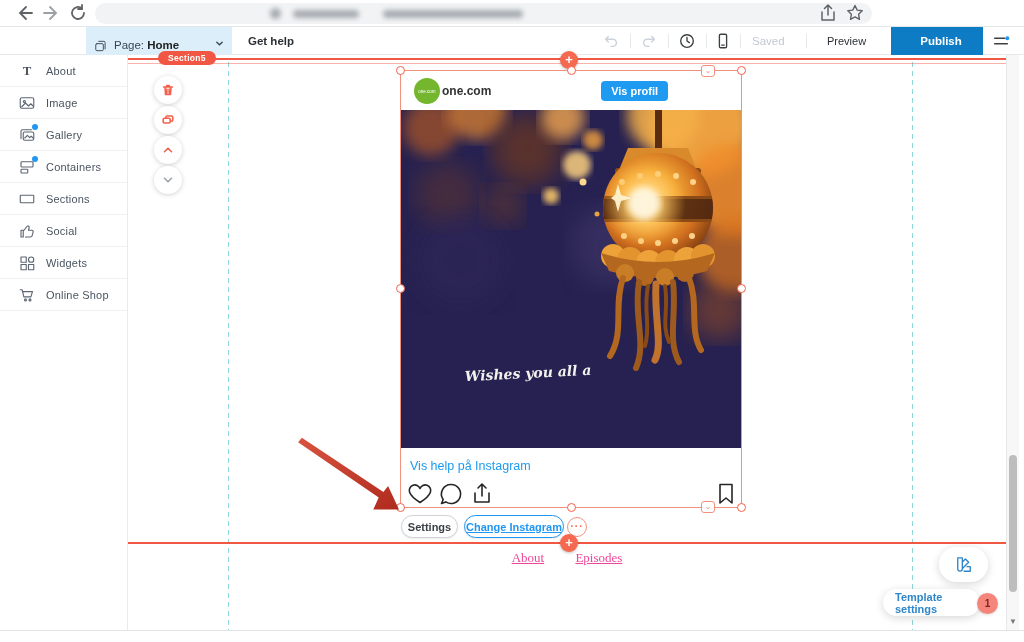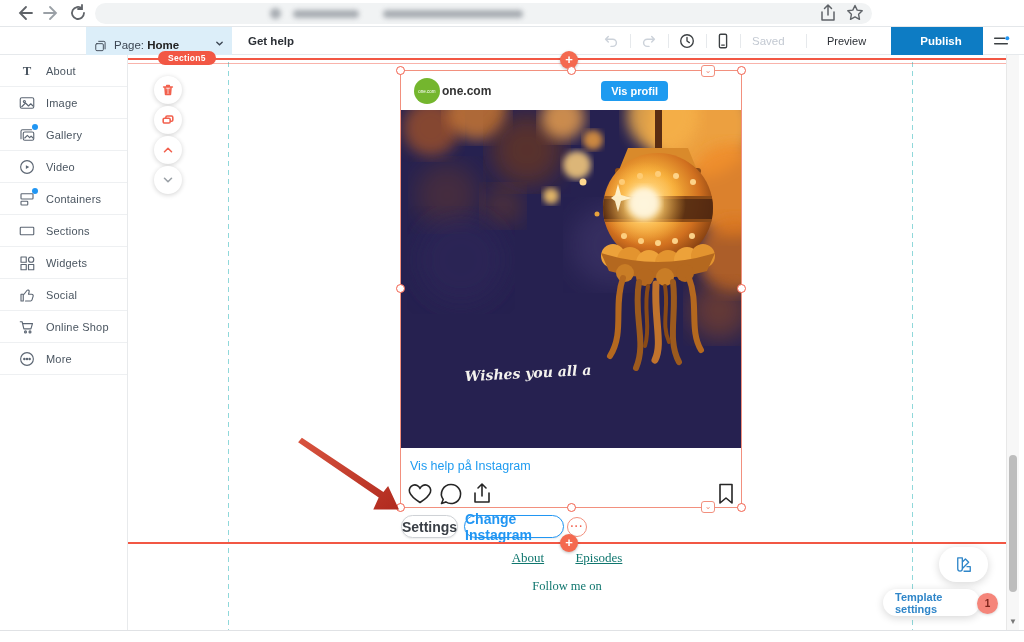--- a/index.html
+++ b/index.html
@@ -51,27 +51,27 @@
   #ig-avatar { position:absolute; left:13px; top:7px; width:26px; height:26px; border-radius:50%; background:#74b62e; color:#fff; font-size:4.5px; display:flex; align-items:center; justify-content:center; }
   #ig-username { position:absolute; left:41px; top:13px; font-size:12px; font-weight:bold; color:#333; }
   #ig-profile-btn { position:absolute; right:5px; top:10px; height:20px; padding:0 10px; background:#1e9bf0; border:none; border-radius:4px; color:#fff; font-size:11px; font-weight:bold; cursor:pointer; }
   #ig-image { position:absolute; left:0; top:39px; width:340px; height:338px; background:#262150; overflow:hidden; }
   #wish-small { position:absolute; left:127px; top:255px; transform:translateX(-50%) rotate(-3deg); color:#f4f2ee; font-family:"DejaVu Serif",serif; font-style:italic; font-weight:bold; font-size:14px; white-space:nowrap; }
   #wish-large { position:absolute; left:172px; top:262px; transform:translateX(-50%); color:#fbf9f4; font-family:"DejaVu Serif",serif; font-style:italic; font-weight:bold; font-size:37px; white-space:nowrap; letter-spacing:1px; }
   #ig-more-link { position:absolute; left:9px; top:388px; font-size:12.5px; font-weight:500; color:#1e9bf0; cursor:pointer; }
   .ig-action { position:absolute; top:410px; width:26px; height:26px; cursor:pointer; }
   .ig-action svg { width:26px; height:26px; fill:none; stroke:#262626; stroke-width:1.6; stroke-linecap:round; stroke-linejoin:round; }
 
-  .pill-btn { position:absolute; height:23px; border-radius:12px; background:#fff; font-size:14px; font-weight:600; display:flex; align-items:center; justify-content:center; cursor:pointer; box-shadow:0 1px 2px rgba(0,0,0,.08); }
+  .pill-btn { position:absolute; height:23px; border-radius:12px; background:#fff; font-size:11px; font-weight:600; display:flex; align-items:center; justify-content:center; cursor:pointer; box-shadow:0 1px 2px rgba(0,0,0,.08); }
   #settings-btn { left:273px; top:460px; width:57px; border:1px solid #cfd2d6; color:#3a3f46; }
-  #change-btn { left:336px; top:460px; width:100px; border:1px solid #2196f3; color:#2196f3; }
+  #change-btn { left:336px; top:460px; width:100px; border:1px solid #2196f3; color:#2196f3;text-decoration:underline; }
   #dots-btn { position:absolute; left:439px; top:462px; width:20px; height:20px; border-radius:50%; background:#fff; border:1px solid #f2907e; color:#f2604d; font-size:10px; letter-spacing:1px; text-align:center; line-height:17px; font-weight:bold; cursor:pointer; }
 
   
-  #site-footer { position:absolute; left:0; top:495px; width:878px; text-align:center; font-family:"Liberation Serif",serif; color:#0f766e; }
+  #site-footer { position:absolute; left:0; top:495px; width:878px; text-align:center; font-family:"Liberation Serif",serif; color:#ec4899; }
   #footer-links { font-size:13px; }
   #footer-links span { margin:0 14px; text-decoration:underline; cursor:pointer; }
   #footer-copy { margin-top:11px; font-size:12.5px; }
   #footer-follow { margin-top:13px; font-size:12.5px; }
 
   
   #palette-btn { position:absolute; left:811px; top:492px; width:49px; height:35px; border-radius:17px; background:#fff; box-shadow:0 2px 8px rgba(0,0,0,.16); display:flex; align-items:center; justify-content:center; cursor:pointer; }
   #template-pill { position:absolute; left:755px; top:534px; width:97px; height:27px; border-radius:14px; background:#fff; box-shadow:0 2px 8px rgba(0,0,0,.16); color:#2f86c9; font-size:11px; font-weight:600; display:flex; align-items:center; padding-left:12px; cursor:pointer; }
   #template-badge { position:absolute; left:849px; top:538px; width:21px; height:21px; border-radius:50%; background:#f5857a; color:#7e241c; font-size:10px; font-weight:bold; text-align:center; line-height:21px; box-shadow:0 1px 3px rgba(0,0,0,.15); }
 
@@ -167,69 +167,53 @@
     <div class="sb-item">
       <span class="sb-ico"><svg viewBox="0 0 24 24">
             <path d="M4 17V7a2 2 0 0 1 2-2h12"></path>
             <rect x="7" y="8" width="14" height="11" rx="2"></rect>
             <path d="M9 16l3.5-3.5 3 3 2-2 2.5 2.5"></path>
           </svg><span class="blue-dot"></span></span>
       <span class="lbl">Gallery</span>
     </div>
     <div class="sb-item">
       <span class="sb-ico"><svg viewBox="0 0 24 24">
-            <circle cx="12" cy="12" r="8.5"></circle>
-            <path d="M10.5 9.5L15 12l-4.5 2.5z" fill="#5c6673" stroke="none"></path>
-          </svg></span>
-      <span class="lbl">Video</span>
-    </div>
-    <div class="sb-item">
-      <span class="sb-ico"><svg viewBox="0 0 24 24">
             <rect x="4" y="5" width="16" height="7" rx="1"></rect>
             <rect x="4" y="15" width="9" height="5" rx="1"></rect>
           </svg><span class="blue-dot"></span></span>
       <span class="lbl">Containers</span>
     </div>
     <div class="sb-item">
       <span class="sb-ico"><svg viewBox="0 0 24 24">
             <rect x="3" y="7" width="18" height="10" rx="1"></rect>
           </svg></span>
       <span class="lbl">Sections</span>
     </div>
     <div class="sb-item">
       <span class="sb-ico"><svg viewBox="0 0 24 24">
+            <path d="M7 11v9H4v-9h3zm3 9h6.8a2 2 0 0 0 1.9-1.4l1.5-5a2 2 0 0 0-1.9-2.6H14l.9-3.6a1.7 1.7 0 0 0-3-1.4L8 11"></path>
+          </svg></span>
+      <span class="lbl">Social</span>
+    </div>
+    <div class="sb-item">
+      <span class="sb-ico"><svg viewBox="0 0 24 24">
             <rect x="4" y="4" width="7" height="7"></rect>
             <rect x="4" y="14" width="7" height="7"></rect>
             <rect x="14" y="14" width="7" height="7"></rect>
             <circle cx="17.5" cy="7.5" r="3.5"></circle>
           </svg></span>
       <span class="lbl">Widgets</span>
     </div>
     <div class="sb-item">
       <span class="sb-ico"><svg viewBox="0 0 24 24">
-            <path d="M7 11v9H4v-9h3zm3 9h6.8a2 2 0 0 0 1.9-1.4l1.5-5a2 2 0 0 0-1.9-2.6H14l.9-3.6a1.7 1.7 0 0 0-3-1.4L8 11"></path>
-          </svg></span>
-      <span class="lbl">Social</span>
-    </div>
-    <div class="sb-item">
-      <span class="sb-ico"><svg viewBox="0 0 24 24">
             <path d="M3 5h2.5l2.3 9.5h9.4l2.1-7H7"></path>
             <circle cx="10" cy="18.5" r="1.3"></circle>
             <circle cx="16" cy="18.5" r="1.3"></circle>
           </svg></span>
       <span class="lbl">Online Shop</span>
-    </div>
-    <div class="sb-item">
-      <span class="sb-ico"><svg viewBox="0 0 24 24">
-            <circle cx="12" cy="12" r="8.5"></circle>
-            <circle cx="8.5" cy="12" r="0.9" fill="#5c6673"></circle>
-            <circle cx="12" cy="12" r="0.9" fill="#5c6673"></circle>
-            <circle cx="15.5" cy="12" r="0.9" fill="#5c6673"></circle>
-          </svg></span>
-      <span class="lbl">More</span>
     </div>
   </div>
 
   <div id="canvas">
     <div class="guide" style="left:100px"></div>
     <div class="guide" style="left:784px"></div>
 
     <div class="section-line" style="top:3px;height:2px">
       <div class="section-tag">Section5</div>
     </div>
@@ -419,21 +403,20 @@
     </svg>
 
     <div class="section-line" style="top:487px;height:2px"></div>
     <div class="plus-btn" style="left:432px;top:479px">+</div>
 
     <div id="site-footer">
       <div id="footer-links">
         <span>About</span>
         <span>Episodes</span>
       </div>
-      <div id="footer-follow">Follow me on</div>
     </div>
 
     <div id="palette-btn">
       <svg width="20" height="20" viewBox="0 0 24 24">
           <g fill="none" stroke="#2f86c9" stroke-width="1.6" stroke-linejoin="round">
             <path d="M4.5 3.5h5.5v13a2.75 2.75 0 1 1-5.5 0z"></path>
             <path d="M10 8.5L13.7 4.8l3.9 3.9-7.2 7.2"></path>
             <path d="M11.5 19.5h8v-5.5h-4.5"></path>
           </g>
         </svg>

